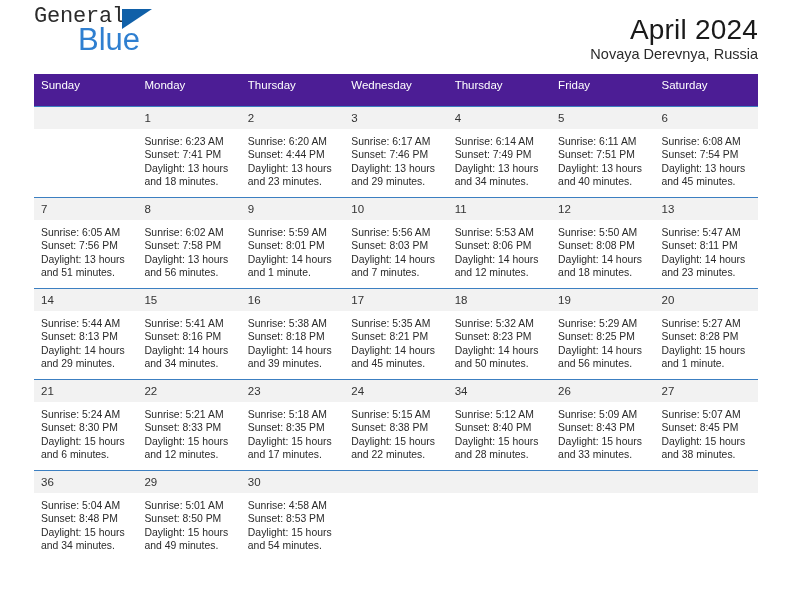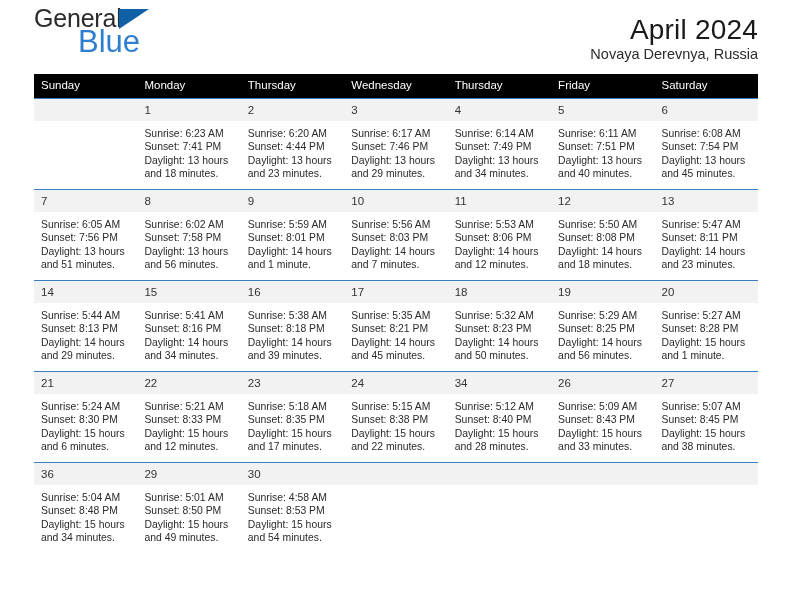--- a/index.html
+++ b/index.html
@@ -31,24 +31,25 @@
     justify-content: space-between;
   }
   .brand {
     padding-top: 6px;
     line-height: 1;
     user-select: none;
   }
   .brand-row1 {
     position: relative;
     display: inline-block;
-    font-size: 25px;
+    font-size: 22px;
     color: #2b2b2b;
     letter-spacing: -0.2px;
     font-weight: 400;
+    font-family: Liberation Mono, monospace;
   }
   .brand-tri {
     display: inline-block;
     width: 0;
     height: 0;
     border-left: 30px solid #1060a8;
     border-bottom: 20px solid transparent;
     vertical-align: top;
     margin-left: -3px;
     margin-top: 3px;
@@ -78,26 +79,26 @@
     margin-top: 0;
   }
 
   
   .calendar {
     width: 100%;
     border-collapse: collapse;
     table-layout: fixed;
   }
   .calendar th {
-    background: #000000;
+    background: #4c1d95;
     color: #ffffff;
     font-size: 11.5px;
     font-weight: 400;
     text-align: left;
-    padding: 5px 0 7px 7px;
+    padding: 5px 0 15px 7px;
     border: none;
   }
   .calendar td {
     vertical-align: top;
     padding: 0;
     border: none;
     border-top: 1px solid #3c7fc1;
     background: #ffffff;
     height: 90px;
   }

